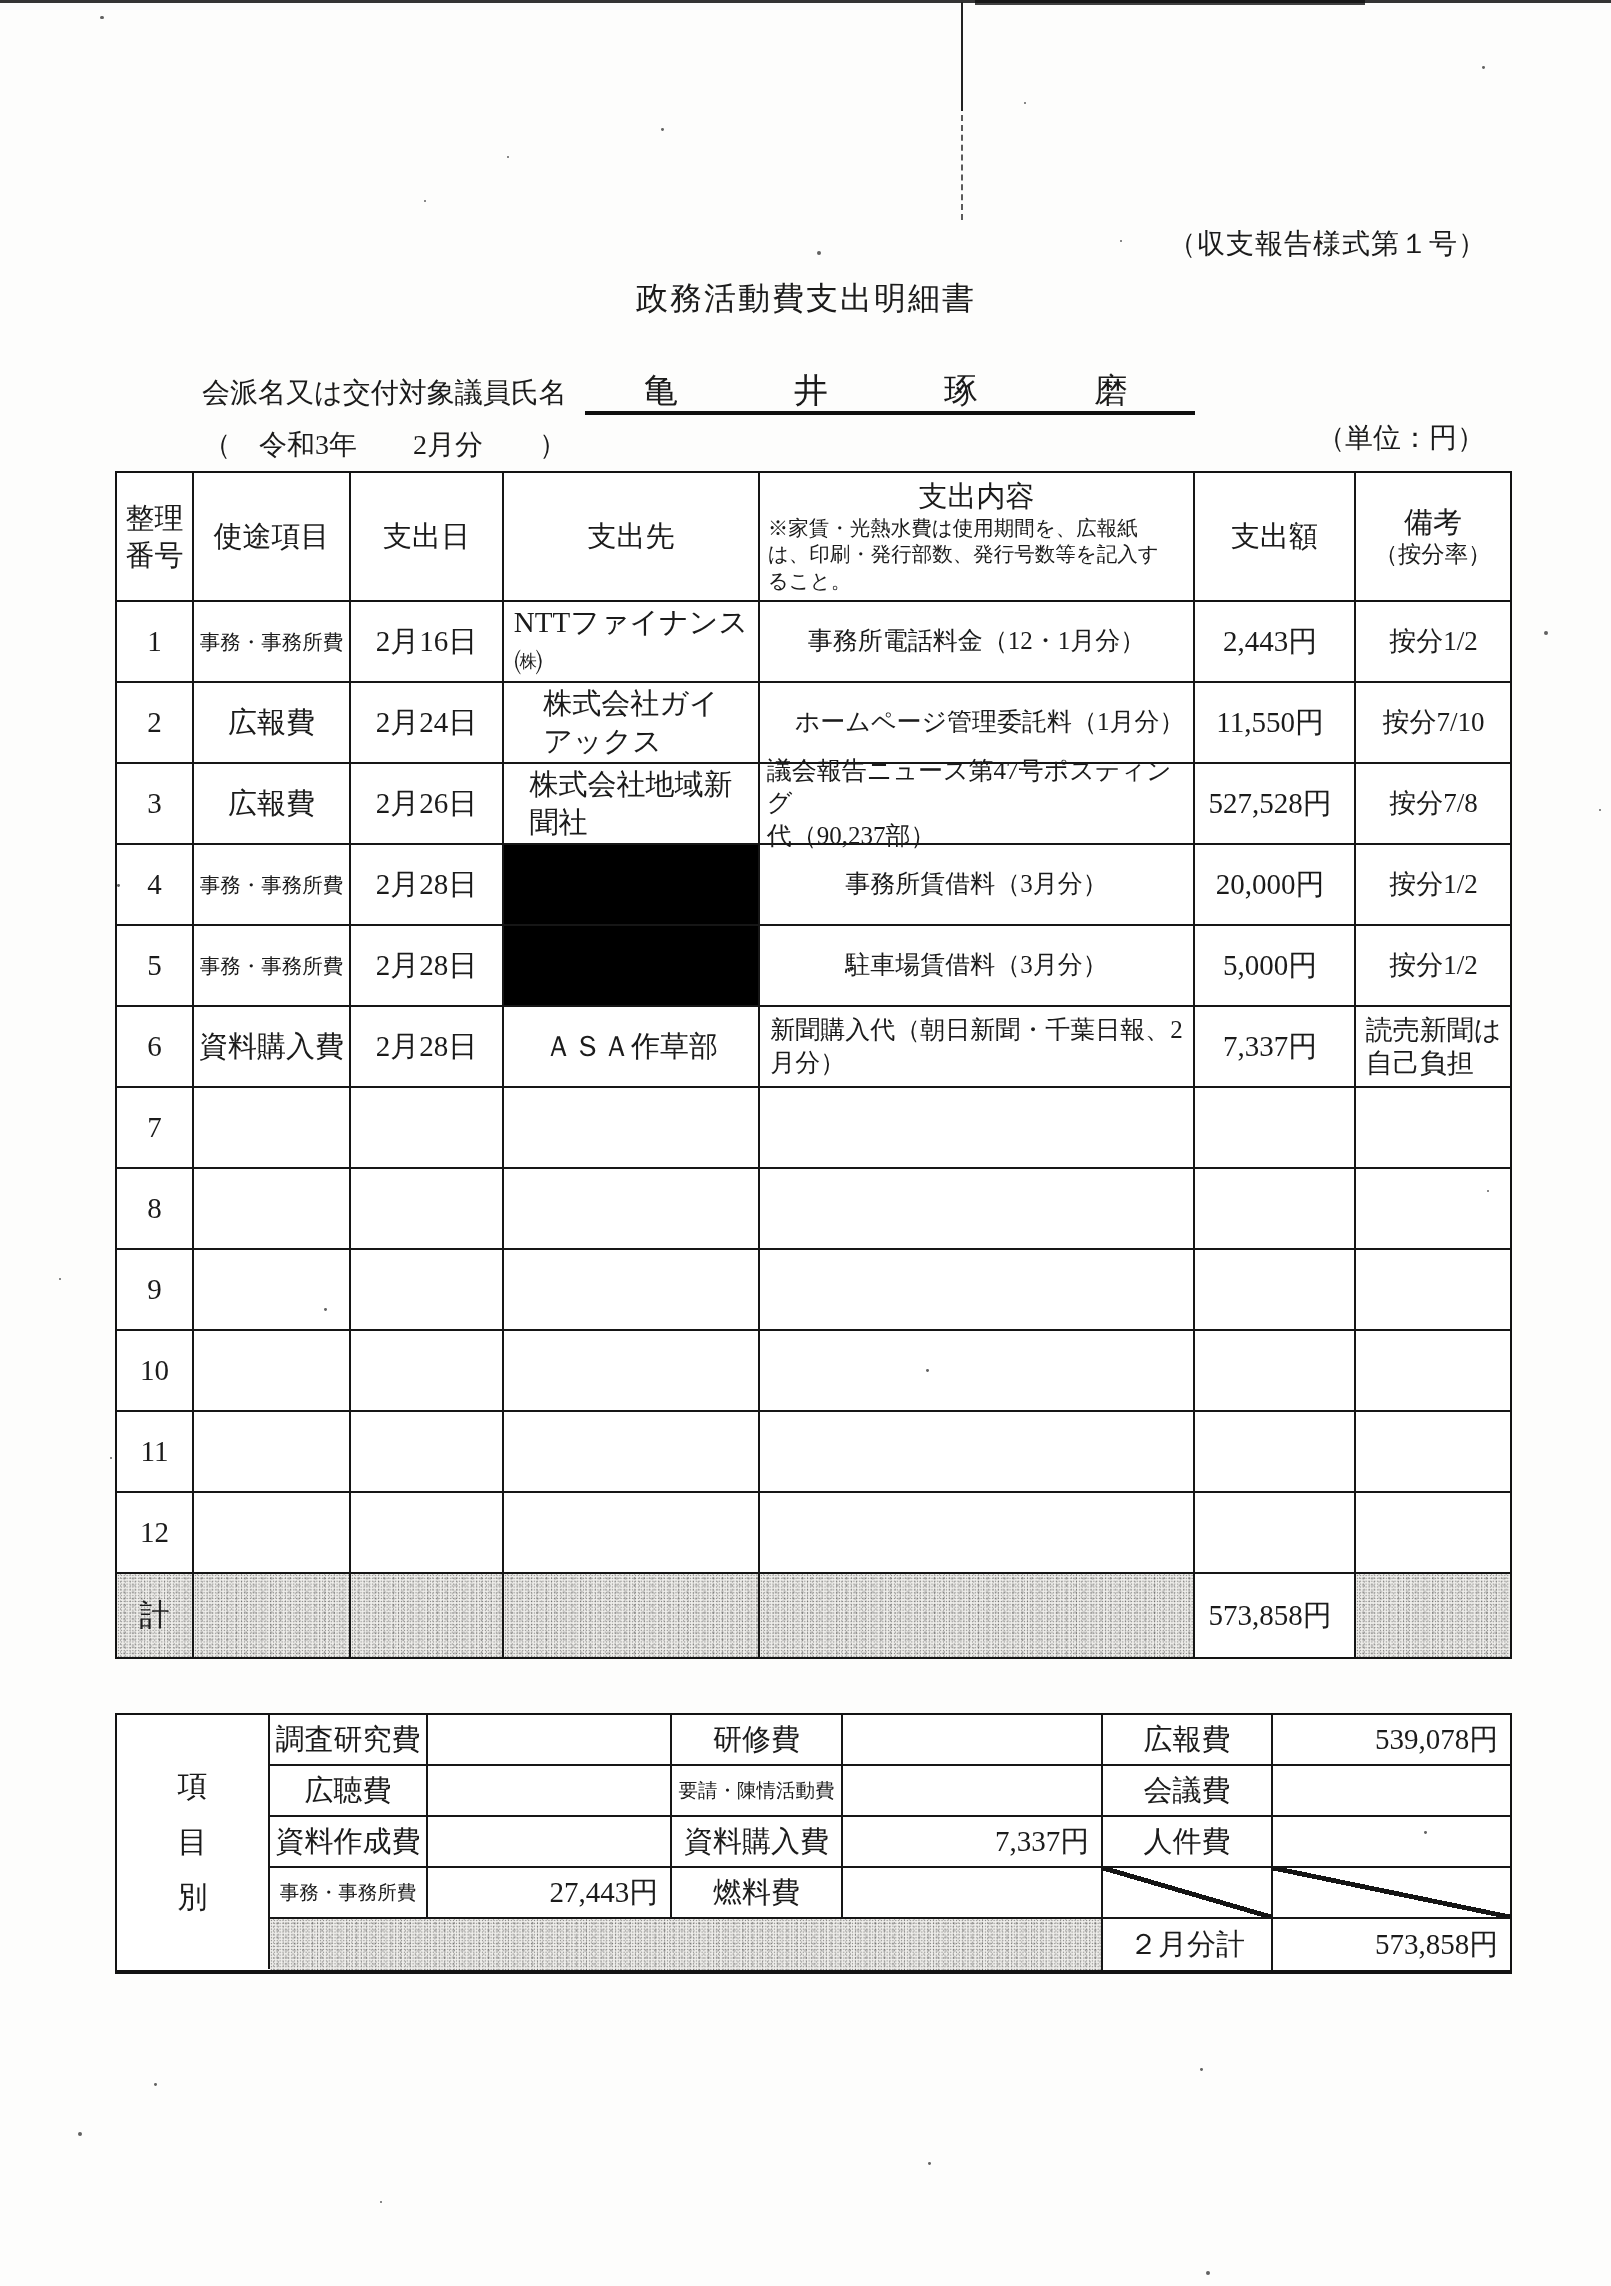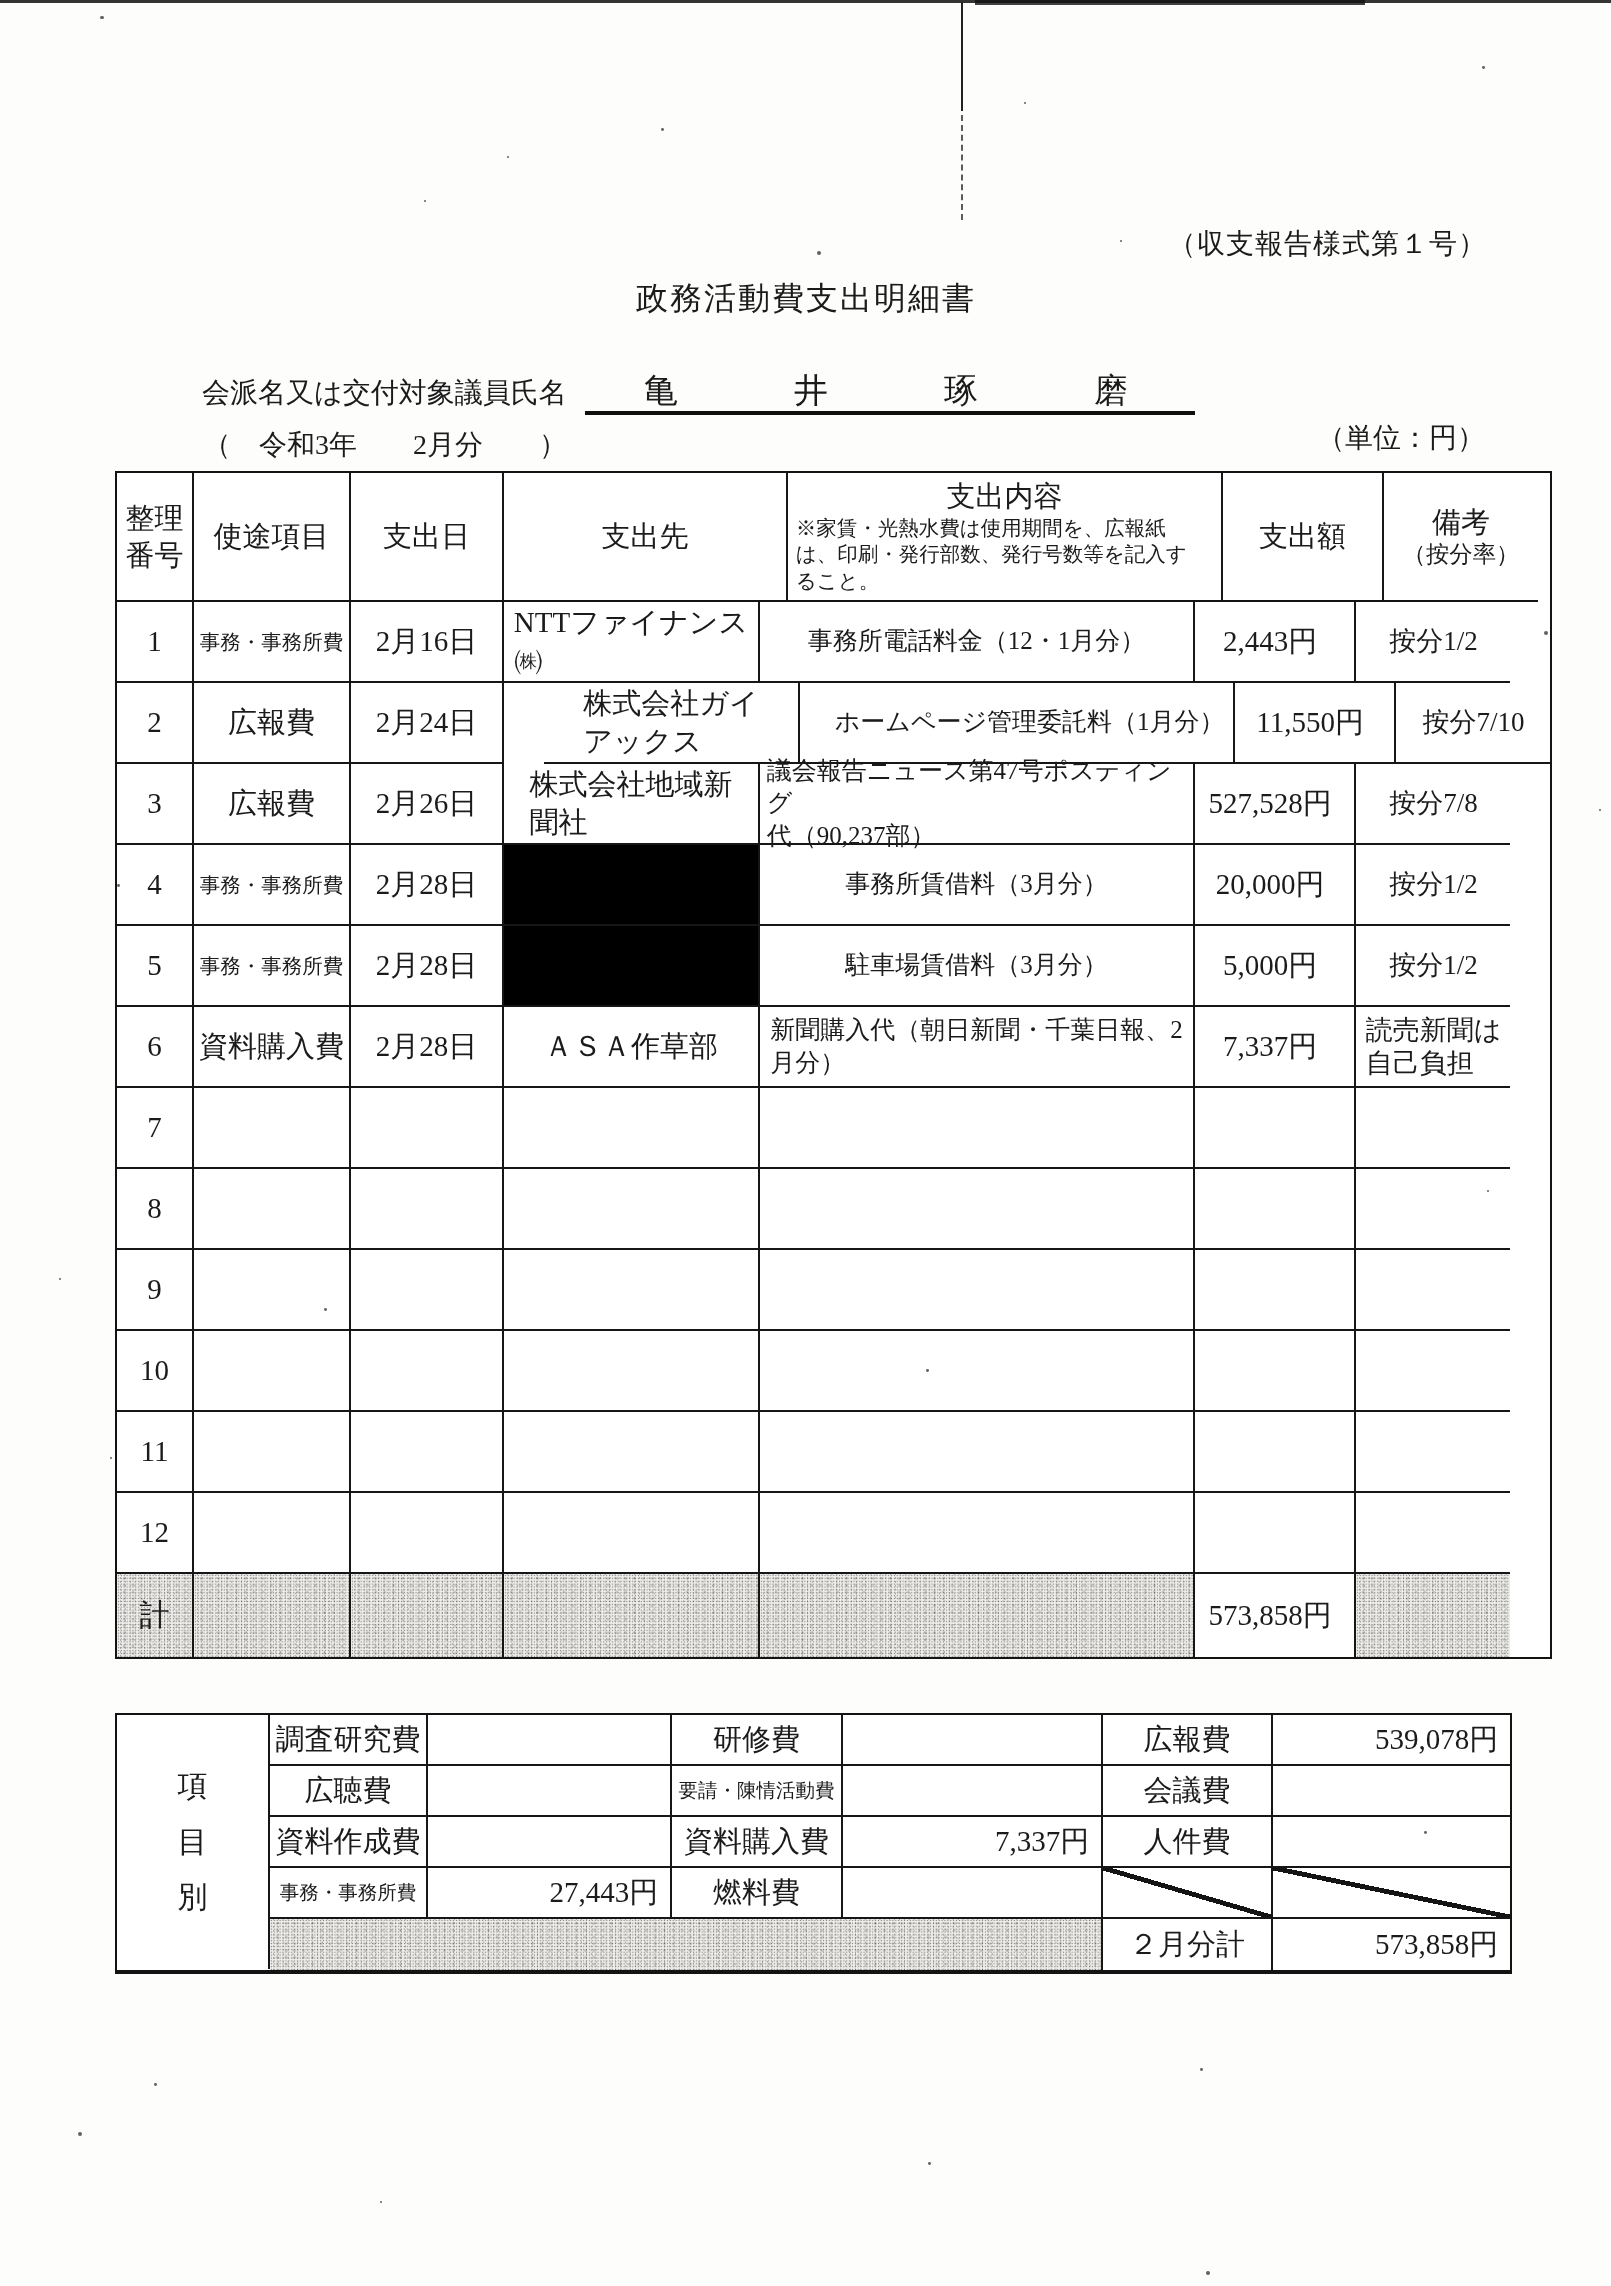--- a/index.html
+++ b/index.html
@@ -97,21 +97,21 @@
 <div class="abs name-underline"></div>
 <div class="abs period-label">（　令和3年　　2月分　　）</div>
 <div class="abs unit-label">（単位：円）</div>
 
 <div class="abs main-table" id="main-table">
     <div class="tr header" style="height: 129px;">
       <div class="th pre" style="width: 77px;">整理
 番号</div>
       <div class="th" style="width: 157px;">使途項目</div>
       <div class="th" style="width: 153px;">支出日</div>
-      <div class="th" style="width: 284px;">支出先</div>
+      <div class="th" style="width: 256px;">支出先</div>
       <div class="th h-desc" style="width: 435px;">
         <div class="desc-title">支出内容</div>
         <div class="desc-note pre">※家賃・光熱水費は使用期間を、広報紙
 は、印刷・発行部数、発行号数等を記入す
 ること。</div>
       </div>
       <div class="th" style="width: 161px;">支出額</div>
       <div class="th h-note" style="width: 154px;">
         <div>備考</div>
         <div class="note-sub">（按分率）</div>
@@ -124,21 +124,21 @@
       <div class="c-payee pre" style="width: 256px;">NTTファイナンス
 ㈱</div>
       <div class="c-desc pre" style="width: 435px;">事務所電話料金（12・1月分）</div>
       <div class="c-amount" style="width: 161px;">2,443円</div>
       <div class="c-note pre" style="width: 154px;">按分1/2</div>
     </div>
     <div class="tr" style="height: 81px;">
       <div class="c-no" style="width: 77px;">2</div>
       <div class="c-item" style="width: 157px;">広報費</div>
       <div class="c-date" style="width: 153px;">2月24日</div>
-      <div class="c-payee pre" style="width: 256px; margin-left: 40px;">株式会社ガイ
+      <div class="c-payee pre" style="width: 256px;">株式会社ガイ
 アックス</div>
       <div class="c-desc pre" style="width: 435px; padding-left: 33px;">ホームページ管理委託料（1月分）</div>
       <div class="c-amount" style="width: 161px;">11,550円</div>
       <div class="c-note pre" style="width: 154px;">按分7/10</div>
     </div>
     <div class="tr" style="height: 81px;">
       <div class="c-no" style="width: 77px;">3</div>
       <div class="c-item" style="width: 157px;">広報費</div>
       <div class="c-date" style="width: 153px;">2月26日</div>
       <div class="c-payee pre" style="width: 256px;">株式会社地域新

